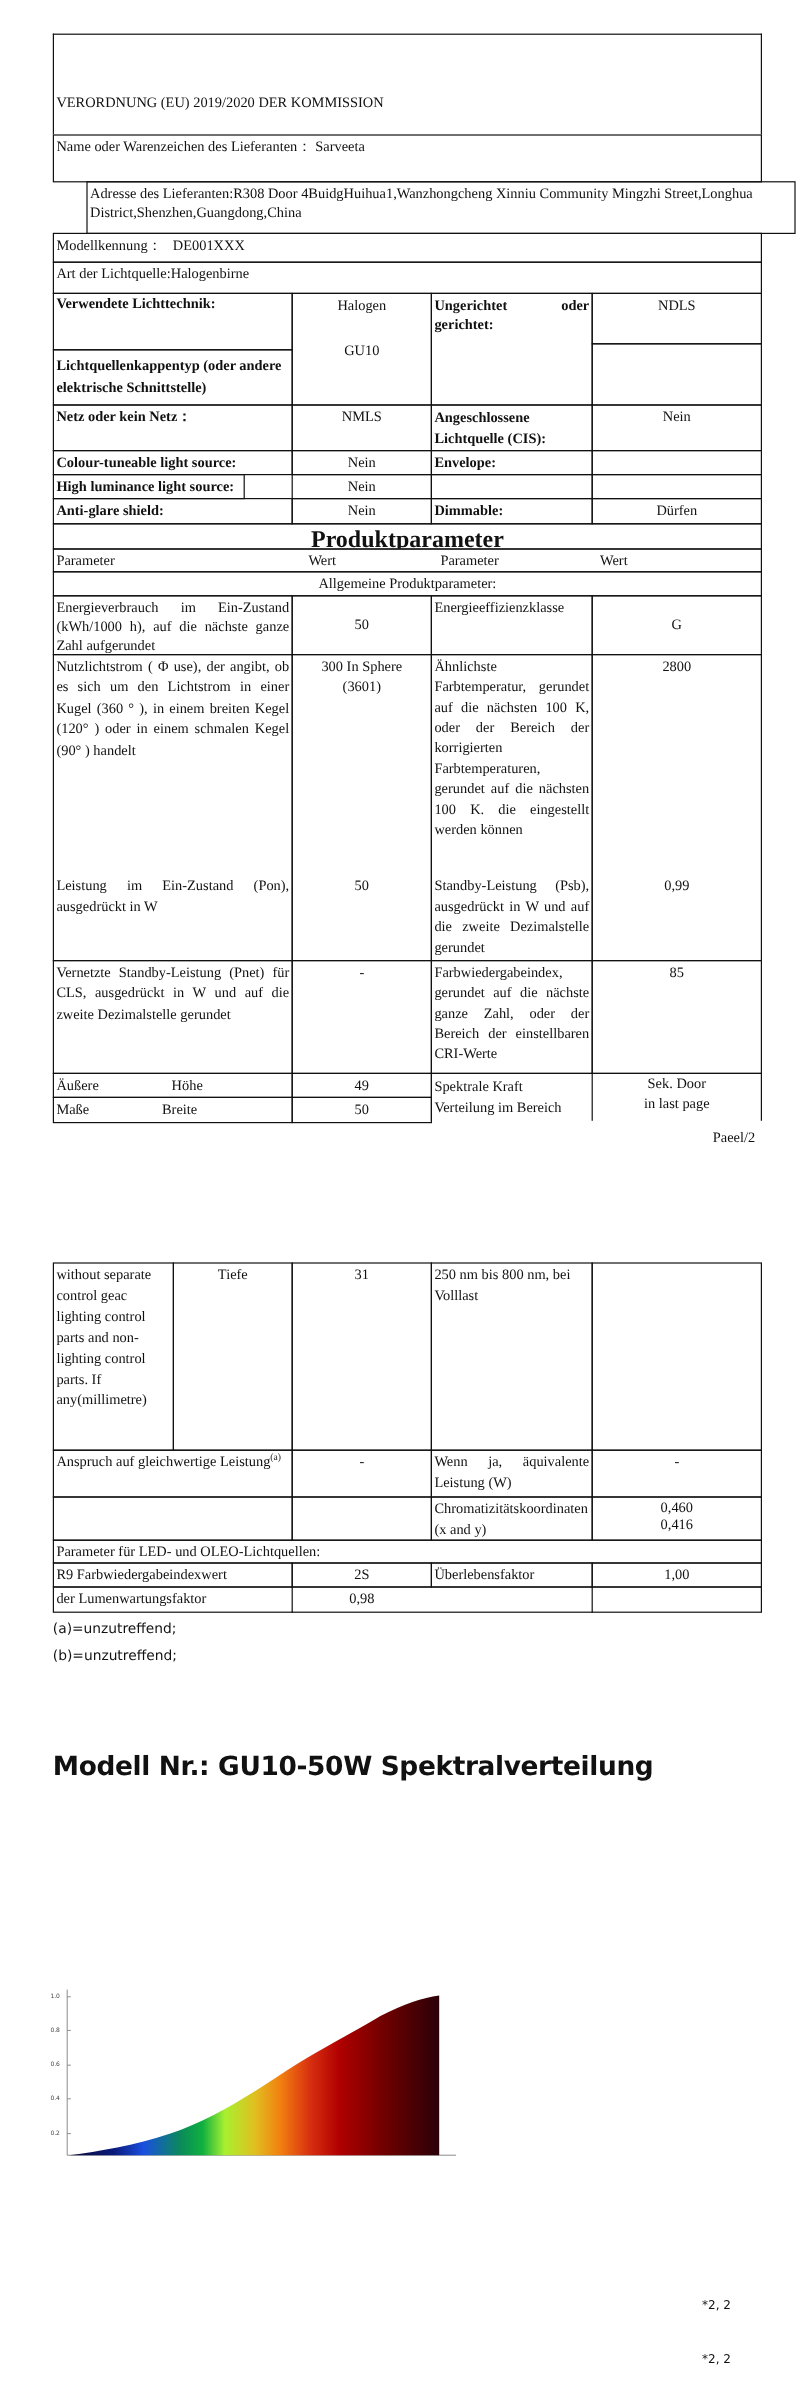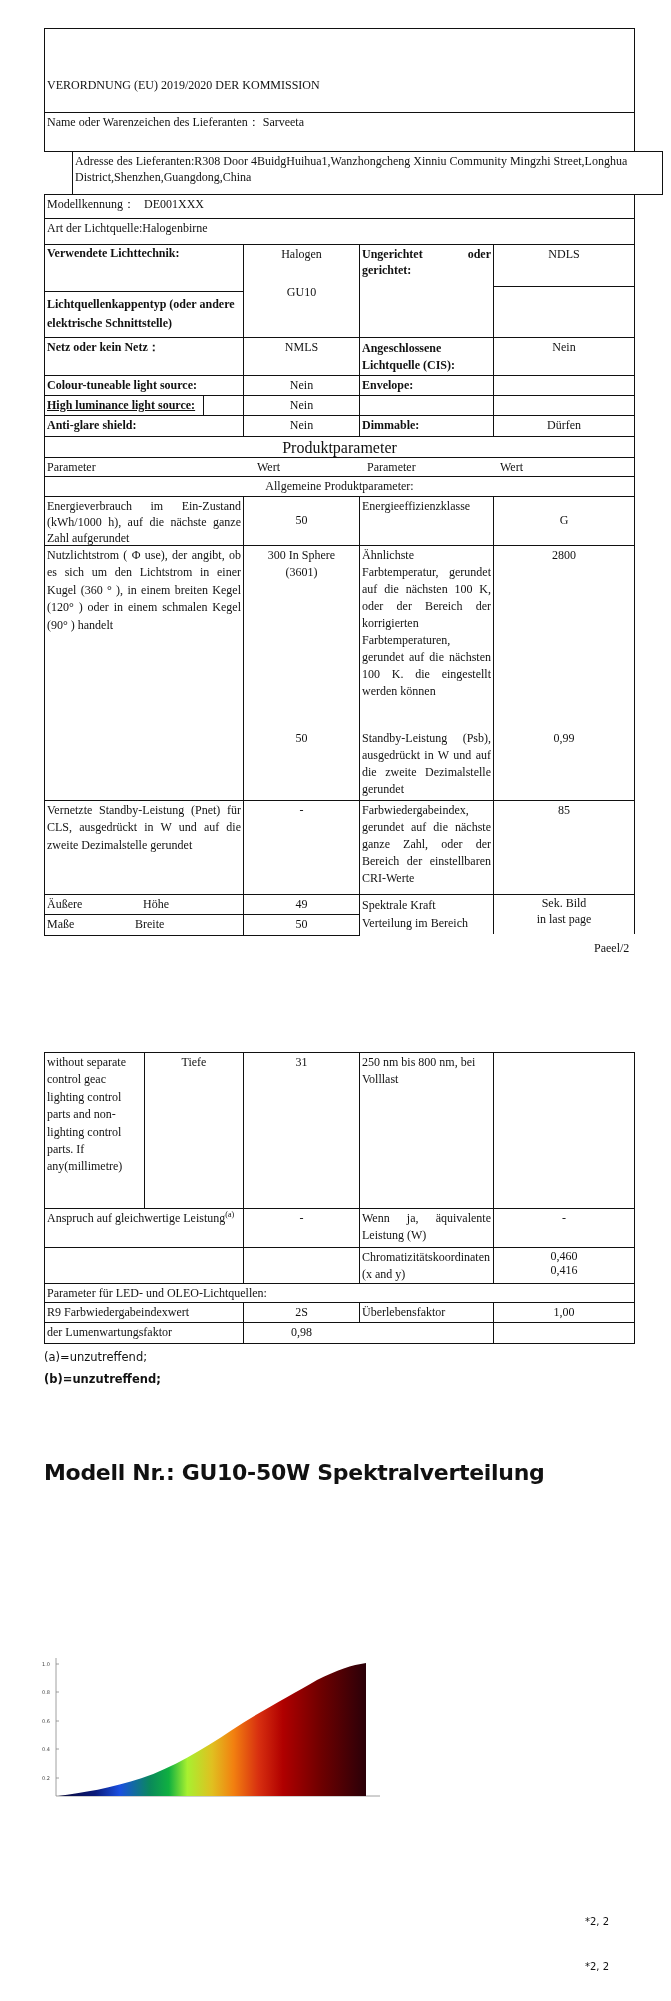--- a/index.html
+++ b/index.html
@@ -6,21 +6,21 @@
     html, body { width: 671px; height: 2001px; background: #ffffff; overflow: hidden; }
     body { position: relative; font-family: "Liberation Serif", serif; color: #111; font-size: 12px; line-height: 1.35; }
     .abs { position: absolute; }
     .cell { position: absolute; border: 1px solid #111; padding: 1px 2px; overflow: hidden; }
     .bold { font-weight: bold; }
     .center { text-align: center; }
     .justify { text-align: justify; text-align-last: left; }
     .hdr-block { position: absolute; left: 44px; top: 28px; width: 591px; height: 84px; border: 1px solid #111; border-bottom: none; }
     .title { font-size: 34px; font-weight: bold; line-height: 1; position: absolute; left: 2px; top: 4px; letter-spacing: 0.2px; }
     .sub { position: absolute; left: 2px; font-size: 12px; }
-    .section-title { font-size: 16px; font-weight: normal; text-align: center; }
+    .section-title { font-size: 20px; font-weight: bold; text-align: center; }
     .footnote { position: absolute; font-family: "DejaVu Sans", sans-serif; font-size: 11.5px; }
     .spec-title { position: absolute; left: 44px; top: 1458px; font-family: "DejaVu Sans", sans-serif; font-weight: bold; font-size: 22px; letter-spacing: -0.3px; }
     sup { font-size: 8px; }
     .tick-label { position: absolute; font-family: "DejaVu Sans", sans-serif; font-size: 5px; color: #444; }
   </style>
 </head>
 <body>
 
 <div class="hdr-block">
   <div class="sub" style="top:48px;">VERORDNUNG (EU) 2019/2020 DER KOMMISSION</div>
@@ -62,21 +62,21 @@
 <div class="cell bold" style="left:44px; top:337px; width:200px; height:39px;"><span>Netz oder kein Netz：</span></div>
 <div class="cell center" style="left:243px; top:337px; width:117px; height:39px;"><span>NMLS</span></div>
 <div class="cell bold" style="left:359px; top:337px; width:135px; height:39px; line-height:1.45; padding-top:2px;"><span>Angeschlossene Lichtquelle (CIS):</span></div>
 <div class="cell center" style="left:493px; top:337px; width:142px; height:39px;"><span>Nein</span></div>
 
 <div class="cell bold" style="left:44px; top:375px; width:200px; height:21px;"><span>Colour-tuneable light source:</span></div>
 <div class="cell center" style="left:243px; top:375px; width:117px; height:21px;"><span>Nein</span></div>
 <div class="cell bold" style="left:359px; top:375px; width:135px; height:21px;"><span>Envelope:</span></div>
 <div class="cell center" style="left:493px; top:375px; width:142px; height:21px;"><span></span></div>
 
-<div class="cell bold" style="left:44px; top:395px; width:160px; height:21px;text-decoration:underline;"><span>High luminance light source:</span></div>
+<div class="cell bold" style="left:44px; top:395px; width:160px; height:21px;"><span>High luminance light source:</span></div>
 <div class="cell center" style="left:243px; top:395px; width:117px; height:21px;"><span>Nein</span></div>
 <div class="cell" style="left:359px; top:395px; width:135px; height:21px;"></div>
 <div class="cell" style="left:493px; top:395px; width:142px; height:21px;"></div>
 
 <div class="cell bold" style="left:44px; top:415px; width:200px; height:22px;"><span>Anti-glare shield:</span></div>
 <div class="cell center" style="left:243px; top:415px; width:117px; height:22px;"><span>Nein</span></div>
 <div class="cell bold" style="left:359px; top:415px; width:135px; height:22px;"><span>Dimmable:</span></div>
 <div class="cell center" style="left:493px; top:415px; width:142px; height:22px;"><span>Dürfen</span></div>
 
 <div class="cell section-title" style="left:44px; top:436px; width:591px; height:22px; padding-top:0;">
@@ -92,20 +92,21 @@
   <span>Allgemeine Produktparameter:</span>
 </div>
 
 <div class="cell justify" style="left:44px; top:496px; width:200px; height:50px;"><span>Energieverbrauch im Ein-Zustand (kWh/1000 h), auf die nächste ganze Zahl aufgerundet</span></div>
 <div class="cell center" style="left:243px; top:496px; width:117px; height:50px; padding-top:15px;"><span>50</span></div>
 <div class="cell" style="left:359px; top:496px; width:135px; height:50px;"><span>Energieeffizienzklasse</span></div>
 <div class="cell center" style="left:493px; top:496px; width:142px; height:50px; padding-top:15px;"><span>G</span></div>
 
 <div class="cell" style="left:44px; top:545px; width:200px; height:256px;">
   <div class="justify" style="line-height:1.45;">Nutzlichtstrom ( Φ use), der angibt, ob es sich um den Lichtstrom in einer Kugel (360 ° ), in einem breiten Kegel (120° ) oder in einem schmalen Kegel (90° ) handelt</div>
+  <div class="justify abs" style="left:2px; top:184px; width:194px; line-height:1.45;">Leistung im Ein-Zustand (Pon), ausgedrückt in W</div>
 </div>
 <div class="cell center" style="left:243px; top:545px; width:117px; height:256px;">
   <div style="width:78px; margin:0 auto; line-height:1.4;">300 In Sphere (3601)</div>
   <div class="abs" style="left:0; width:115px; top:184px;">50</div>
 </div>
 <div class="cell" style="left:359px; top:545px; width:135px; height:256px;">
   <div class="justify" style="line-height:1.42;">Ähnlichste Farbtemperatur, gerundet auf die nächsten 100 K, oder der Bereich der korrigierten Farbtemperaturen, gerundet auf die nächsten 100 K. die eingestellt werden können</div>
   <div class="justify abs" style="left:2px; top:184px; width:129px; line-height:1.42;">Standby-Leistung (Psb), ausgedrückt in W und auf die zweite Dezimalstelle gerundet</div>
 </div>
 <div class="cell center" style="left:493px; top:545px; width:142px; height:256px;">
@@ -126,21 +127,21 @@
 <div class="cell" style="left:44px; top:914px; width:200px; height:22px;">
   <span>Maße</span>
   <span class="abs" style="left:90px; top:1px;">Breite</span>
 </div>
 <div class="cell center" style="left:243px; top:914px; width:117px; height:22px;"><span>50</span></div>
 <div class="abs" style="left:359px; top:894px; width:135px; height:40px; border-left:1px solid #111; border-top:1px solid #111; padding:1px 2px; line-height:1.5;">
   <div>Spektrale Kraft</div>
   <div>Verteilung im Bereich</div>
 </div>
 <div class="abs center" style="left:493px; top:894px; width:142px; height:40px; border-left:1px solid #111; border-right:1px solid #111; border-top:1px solid #111; padding:1px 2px; line-height:1.3;">
-  <div>Sek. Bild</div>
+  <div>Sek. Door</div>
   <div>in last page</div>
 </div>
 <div class="abs" style="left:594px; top:940px; font-size:12px;">Paeel/2</div>
 
 <div class="cell" style="left:44px; top:1052px; width:101px; height:157px; line-height:1.45;"><span>without separate control geac lighting control parts and non-lighting control parts. If any(millimetre)</span></div>
 <div class="cell center" style="left:144px; top:1052px; width:100px; height:157px;"><span>Tiefe</span></div>
 <div class="cell center" style="left:243px; top:1052px; width:117px; height:157px;"><span>31</span></div>
 <div class="cell" style="left:359px; top:1052px; width:135px; height:157px; line-height:1.45;"><span>250 nm bis 800 nm, bei Volllast</span></div>
 <div class="cell" style="left:493px; top:1052px; width:142px; height:157px;"></div>
 
@@ -164,21 +165,21 @@
 <div class="cell" style="left:44px; top:1302px; width:200px; height:21px;"><span>R9 Farbwiedergabeindexwert</span></div>
 <div class="cell center" style="left:243px; top:1302px; width:117px; height:21px;"><span>2S</span></div>
 <div class="cell" style="left:359px; top:1302px; width:135px; height:21px;"><span>Überlebensfaktor</span></div>
 <div class="cell center" style="left:493px; top:1302px; width:142px; height:21px;"><span>1,00</span></div>
 
 <div class="cell" style="left:44px; top:1322px; width:200px; height:22px;"><span>der Lumenwartungsfaktor</span></div>
 <div class="abs" style="left:243px; top:1322px; width:251px; height:22px; border-top:1px solid #111; border-bottom:1px solid #111; padding:1px 2px 1px 48px;"><span>0,98</span></div>
 <div class="cell" style="left:493px; top:1322px; width:142px; height:22px;"></div>
 
 <div class="footnote" style="left:44px; top:1350px;">(a)=unzutreffend;</div>
-<div class="footnote" style="left:44px; top:1372px;font-weight:bold;">(b)=unzutreffend;</div>
+<div class="footnote" style="left:44px; top:1372px;">(b)=unzutreffend;</div>
 
 <div class="spec-title">Modell Nr.: GU10-50W Spektralverteilung</div>
 
 <div class="abs" style="left:42px; top:1650px; width:340px; height:165px;">
   <svg width="340" height="165" viewBox="0 0 340 165">
     <defs>
       <linearGradient id="spec" x1="0" y1="0" x2="1" y2="0">
         <stop offset="0" stop-color="#0a0a3a"></stop>
         <stop offset="0.12" stop-color="#0a1a7a"></stop>
         <stop offset="0.2" stop-color="#1a4fe0"></stop>

